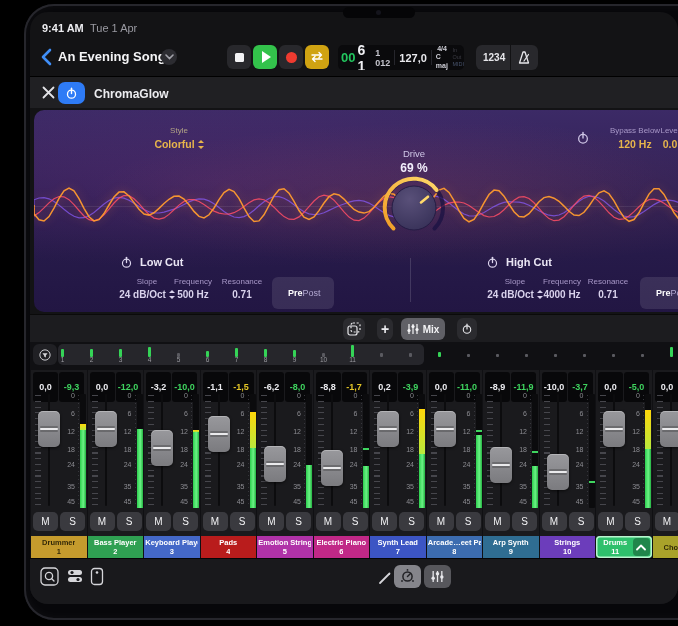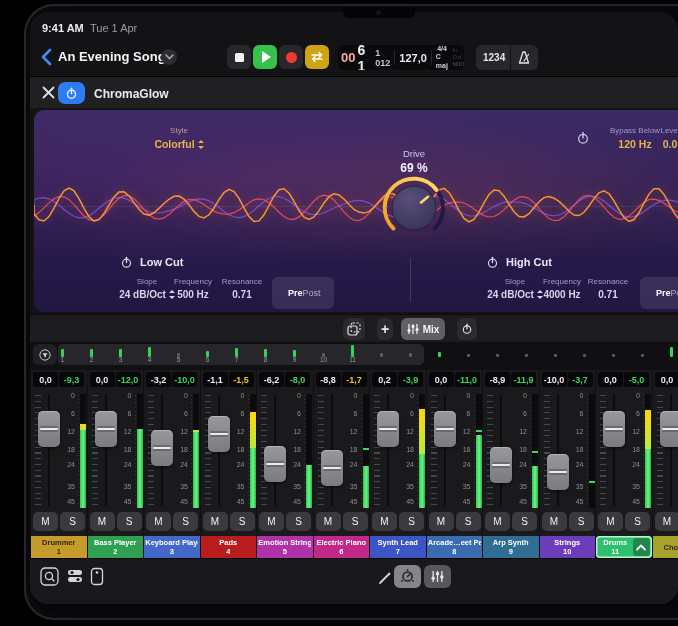--- a/index.html
+++ b/index.html
@@ -23,21 +23,21 @@
   .titlechev{position:absolute;left:131px;top:9px;width:16px;height:16px;border-radius:50%;background:#2c2c31;
              display:flex;align-items:center;justify-content:center;}
   .tbtn{position:absolute;top:5px;width:24px;height:24px;border-radius:6px;background:#28282c;
         display:flex;align-items:center;justify-content:center;}
   .tbtn.play{background:#33c24b;} .tbtn.loop{background:#d0a312;}
   .stopglyph{width:9px;height:9px;background:#f2f2f4;border-radius:1.5px;}
   .playglyph{width:0;height:0;border-left:9px solid #fff;border-top:6px solid transparent;border-bottom:6px solid transparent;margin-left:2px;}
   .recglyph{width:11px;height:11px;border-radius:50%;background:#ef3b30;}
   .lcd{position:absolute;left:308px;top:5px;width:126px;height:25px;background:#0a0a0c;border-radius:5px;
        display:flex;align-items:center;overflow:hidden;}
-  .lcd-ghost{font-size:13px;font-weight:bold;color:#fca5a5;margin-left:3px;}
+  .lcd-ghost{font-size:13px;font-weight:bold;color:#22c55e;margin-left:3px;}
   .lcd-bar{font-size:14px;font-weight:bold;color:#f0f0f4;margin-left:2px;letter-spacing:1px;}
   .lcd-sub{font-size:9px;font-weight:bold;color:#c4c4cc;margin-left:3px;}
   .lcd-div{width:1px;height:15px;background:#26262c;margin:0 4px;flex:none;}
   .lcd-tempo{font-size:11px;font-weight:bold;color:#e8e8ec;}
   .lcd-sig{display:flex;flex-direction:column;align-items:center;line-height:1.15;font-size:7px;font-weight:bold;color:#d0d0d8;}
   .lcd-io{display:flex;flex-direction:column;align-items:center;line-height:1.3;font-size:5.5px;margin-left:4px;color:#3c3c44;}
   .lcd-io .midi{color:#47536b;}
   .pillgroup{position:absolute;left:446px;top:5px;width:62px;height:25px;background:#28282c;border-radius:6px;
              display:flex;align-items:center;}
   .countin{font-size:10px;font-weight:bold;color:#e6e6ea;margin-left:7px;}
@@ -95,21 +95,21 @@
   
   .mixer{position:absolute;left:0;top:330px;width:100%;height:216px;background:#101013;}
   .filterbtn{position:absolute;left:3px;top:2px;width:24px;height:21px;border-radius:6px;background:#202024;
              display:flex;align-items:center;justify-content:center;}
   .viewport{position:absolute;left:28px;top:2px;width:366px;height:21px;background:#26262b;border-radius:5px;}
   .mm-bar{position:absolute;width:3px;border-radius:1px;background:#5a5a60;}
   .mm-bar.on{background:#35d457;}
   .mm-num{position:absolute;top:14px;width:15px;text-align:center;font-size:6.5px;color:#9a9aa0;}
   .strips{position:absolute;left:1px;top:28px;display:flex;gap:1px;}
   .strip{position:relative;width:55.5px;height:188px;background:#1a1a1d;flex:none;}
-  .vbox{position:absolute;top:2px;height:15px;border-radius:3px;background:#08080a;font-size:9px;font-weight:bold;
+  .vbox{position:absolute;top:2px;height:30px;border-radius:3px;background:#08080a;font-size:9px;font-weight:bold;
         display:flex;align-items:center;justify-content:center;}
   .vbox.l{left:2px;width:25px;color:#ececf0;}
   .vbox.r{left:28px;width:25px;color:#3fd45f;}
   .vbox.r.warn{color:#e5c727;}
   .fzone{position:absolute;left:0;top:20px;width:100%;height:120px;}
   .ruler{position:absolute;left:4px;top:5px;bottom:5px;width:6px;
          background:repeating-linear-gradient(to bottom,#46464c 0 1px,transparent 1px 5.75px);}
   .track{position:absolute;left:17px;top:4px;bottom:4px;width:2px;background:#0c0c0e;border-radius:1px;}
   .handle{position:absolute;left:7px;width:22px;height:36px;border-radius:5px;
           background:linear-gradient(180deg,#98989c,#7b7b7f);

